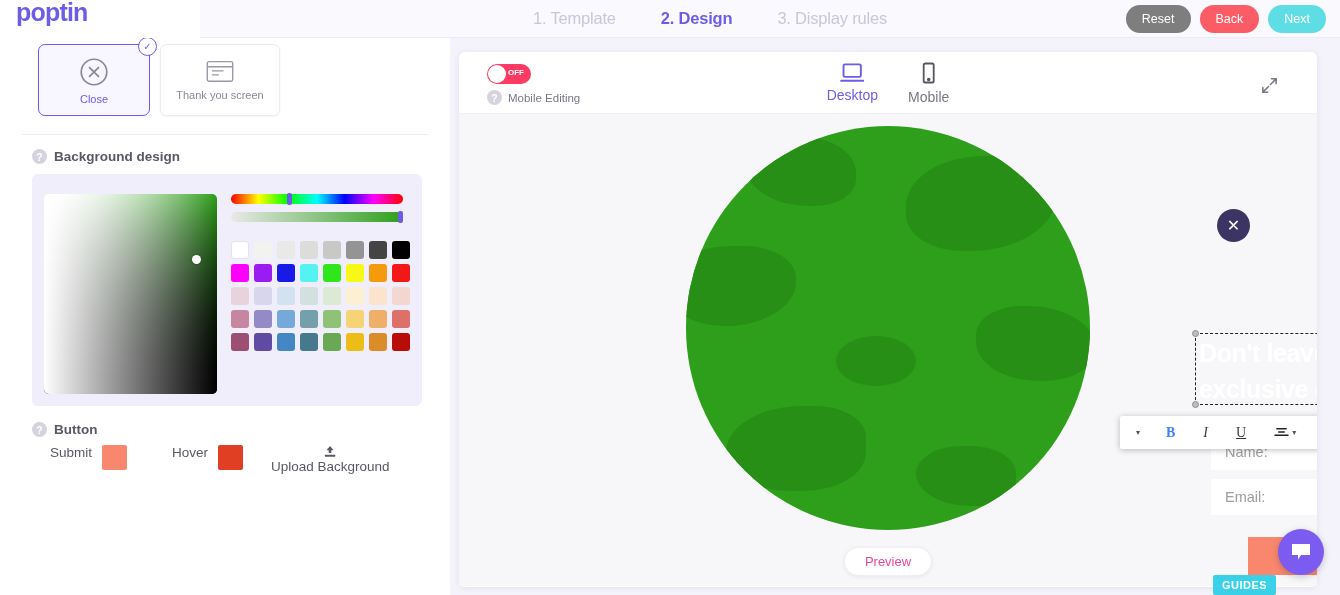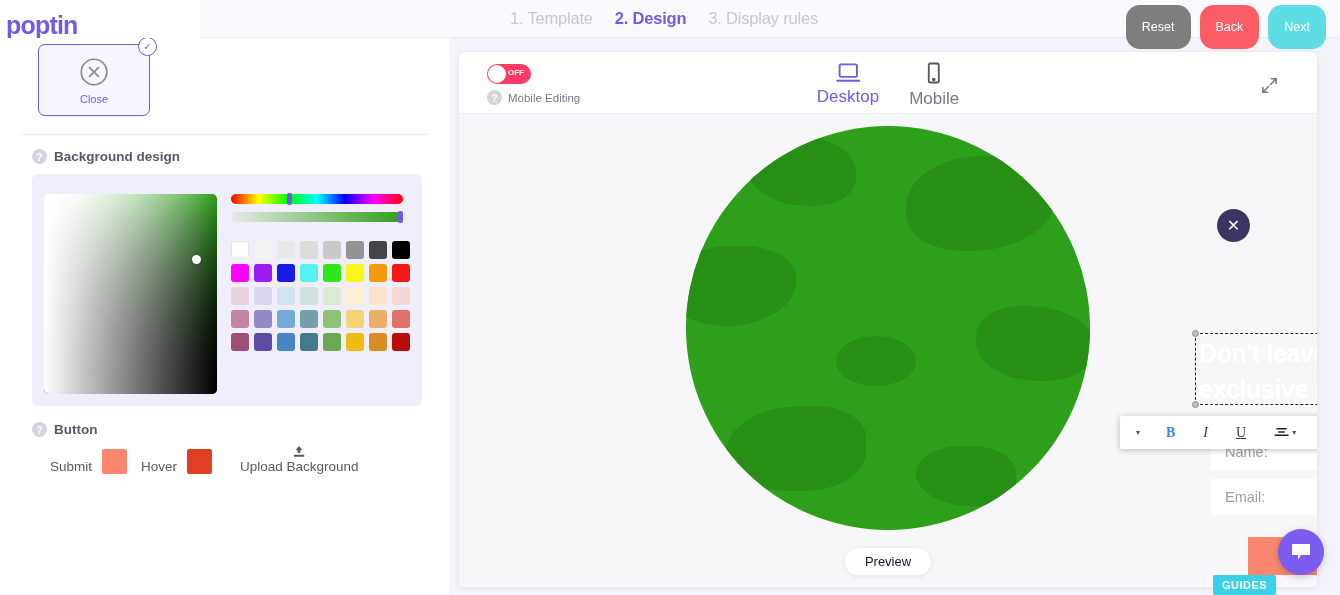--- a/index.html
+++ b/index.html
@@ -13,35 +13,35 @@
 
   
   .topbar {
     position: absolute; top: 0; left: 0; width: 1340px; height: 38px;
     background: #faf9fe;
     display: flex; align-items: center;
     border-bottom: 1px solid #eceaf5;
   }
   .logo-zone {
     width: 200px; height: 38px; background: #ffffff;
-    display: flex; align-items: flex-end; padding-left: 6px;
+    display: flex; align-items: flex-start; padding-left: 16px;
   }
   .logo {
     font-size: 25px; font-weight: 700; color: #6c5ce7;
     letter-spacing: -0.8px; line-height: 1;
   }
   .steps { display: flex; align-items: center; gap: 22px; margin-left: 310px; }
-  .step { font-size: 16.5px; color: #c9c6d6; letter-spacing: -0.2px; cursor: pointer; }
+  .step { font-size: 16.5px; color: #c9c6d6; letter-spacing: -0.2px; cursor: pointer; margin-left: 23px; }
   .step.active { color: #6c5ce7; font-weight: 600; }
   .top-actions {
     position: absolute; right: 14px; top: 5px;
     display: flex; align-items: center; gap: 9px;
   }
   .tbtn {
-    border: none; border-radius: 14px; height: 44px; padding: 0 16px;
+    border: none; border-radius: 14px; height: 28px; padding: 0 16px;
     font-size: 12.5px; color: #fff; cursor: pointer;
     font-family: "Liberation Sans", sans-serif;
   }
   .tbtn.reset { background: #7e7e7e; }
   .tbtn.back  { background: #fc5c65; }
   .tbtn.next  { background: #5fdde5; }
 
   
   .sidebar {
     position: absolute; left: 0; top: 38px; width: 450px; height: 557px;
@@ -148,21 +148,21 @@
   .hexinput {
     width: 90px; height: 24px; border: 1px solid #d9d7e2; border-radius: 4px;
     background: #fff; font-size: 12.5px; color: #4a4757; padding: 0 8px;
     font-family: "Liberation Sans", sans-serif;
   }
   .swatchpair { display: flex; width: 72px; height: 26px; border-radius: 4px; overflow: hidden; }
   .swatchpair span { flex: 1; }
   .grid { display: grid; grid-template-columns: repeat(8, 18px); gap: 5px; margin-top: 11px; }
   .sw { width: 18px; height: 18px; border-radius: 3px; cursor: pointer; }
 
-  .btn-sec { display: flex; align-items: flex-end; padding: 8px 0 0 50px; gap: 10px; }
+  .btn-sec { display: flex; align-items: flex-start; padding: 8px 0 0 50px; gap: 10px; }
   .btn-lbl { font-size: 13.5px; color: #5b5767; }
   .colorbox { width: 25px; height: 25px; border-radius: 2px; cursor: pointer; }
   .upload2 { margin-left: 18px; display: flex; flex-direction: column; align-items: center; }
   .upload2 .t { font-size: 13.5px; color: #5b5767; }
 
   
   .preview {
     position: absolute; left: 459px; top: 52px; width: 858px; height: 535px;
     background: #ffffff; border-radius: 6px; box-shadow: 0 1px 6px rgba(0,0,0,.08);
   }
@@ -176,21 +176,21 @@
   }
   .toggle .knob {
     position: absolute; left: 1px; top: 1px; width: 18px; height: 18px;
     border-radius: 50%; background: #fff;
   }
   .toggle .tx { position: absolute; right: 7px; top: 4px; font-size: 8px; color: #fff; font-weight: 700; }
   .mob-edit { display: flex; align-items: center; gap: 6px; margin-top: 6px; }
   .mob-edit .t { font-size: 11.5px; color: #7a7687; }
   .devs { position: absolute; left: 50%; transform: translateX(-50%); top: 10px; display: flex; gap: 30px; }
   .dev { display: flex; flex-direction: column; align-items: center; gap: 3px; cursor: pointer; }
-  .dev .t { font-size: 17px; color: #7a7687; }
+  .dev .t { font-size: 14px; color: #7a7687; }
   .dev.active .t { color: #6c5ce7; }
   .expand-ico { position: absolute; right: 38px; top: 24px; cursor: pointer; }
 
   .stage {
     position: relative; height: 472px; background: #f7f7f9; overflow: hidden;
   }
   .circle {
     position: absolute; left: 50%; transform: translateX(-50%); top: 12px;
     width: 404px; height: 404px; border-radius: 50%; background: #2d9f1a;
     overflow: hidden;
@@ -243,21 +243,21 @@
   .f-email { top: 365px; }
   .cta {
     position: absolute; left: 789px; top: 423px; width: 198px; height: 38px;
     background: #f9876e; color: #fff; font-size: 14.5px; font-weight: 700;
     display: flex; align-items: center; justify-content: center;
     z-index: 4; cursor: pointer; letter-spacing: -0.2px;
   }
   .preview-btn {
     position: absolute; left: 50%; transform: translateX(-50%); bottom: 10px;
     background: #fff; border: 1px solid #efeef4; border-radius: 15px;
-    padding: 6px 20px; font-size: 13px; color: #0f172a; cursor: pointer;
+    padding: 6px 20px; font-size: 13px; color: #ec4899; cursor: pointer;
     box-shadow: 0 1px 4px rgba(0,0,0,.07);
   }
   .guides {
     position: absolute; left: 1213px; top: 575px; background: #3ad1e8;
     color: #fff; font-size: 11px; font-weight: 700; letter-spacing: .5px;
     padding: 4px 9px; border-radius: 2px; z-index: 20; cursor: pointer;
   }
   .chatbtn {
     position: absolute; right: 16px; bottom: 20px; width: 46px; height: 46px;
     border-radius: 50%; background: #7c5cf0; cursor: pointer; z-index: 20;
@@ -289,20 +289,27 @@
   <div class="sidebar">
 
     <div class="card-row">
       <div class="opt-card sel">
         <div class="check-badge">✓</div>
         <svg width="34" height="34" viewBox="0 0 24 24" fill="none" stroke="#8b8796" stroke-width="1.2">
           <circle cx="12" cy="12" r="9"></circle>
             <path d="M8.5 8.5 L15.5 15.5 M15.5 8.5 L8.5 15.5"></path>
         </svg>
         <div class="lbl">Close</div>
+      </div>
+      <div class="opt-card" style="width:120px">
+        <svg width="30" height="26" viewBox="0 0 26 22" fill="none" stroke="#9b97a6" stroke-width="1.2">
+          <rect x="2" y="2" width="22" height="17" rx="1.5"></rect>
+            <path d="M2 6.5 H24 M6 10 H16 M6 13.5 H12"></path>
+        </svg>
+        <div class="lbl">Thank you screen</div>
       </div>
     </div>
 
     <div class="divider"></div>
 
     <div class="sec-title">
       <span class="qmark">?</span>
       <span>Background design</span>
     </div>
 
@@ -367,21 +374,21 @@
       </div>
     </div>
 
     <div class="sec-title" style="padding-top:16px">
       <span class="qmark">?</span>
       <span>Button</span>
     </div>
     <div class="btn-sec">
       <span class="btn-lbl">Submit</span>
       <div class="colorbox" style="background:#f9876e"></div>
-      <span class="btn-lbl" style="margin-left:4px">Hover</span>
+      <span class="btn-lbl" style="margin-left:35px">Hover</span>
       <div class="colorbox" style="background:#e03f23"></div>
       <div class="upload2">
         <svg width="14" height="14" viewBox="0 0 16 16" fill="#5b5767">
           <path d="M8 1 L12 6 H9.5 V9 H6.5 V6 H4 Z"></path>
             <rect x="2" y="11" width="12" height="2.3" rx="0.6"></rect>
         </svg>
         <div class="t">Upload Background</div>
       </div>
     </div>
   </div>

